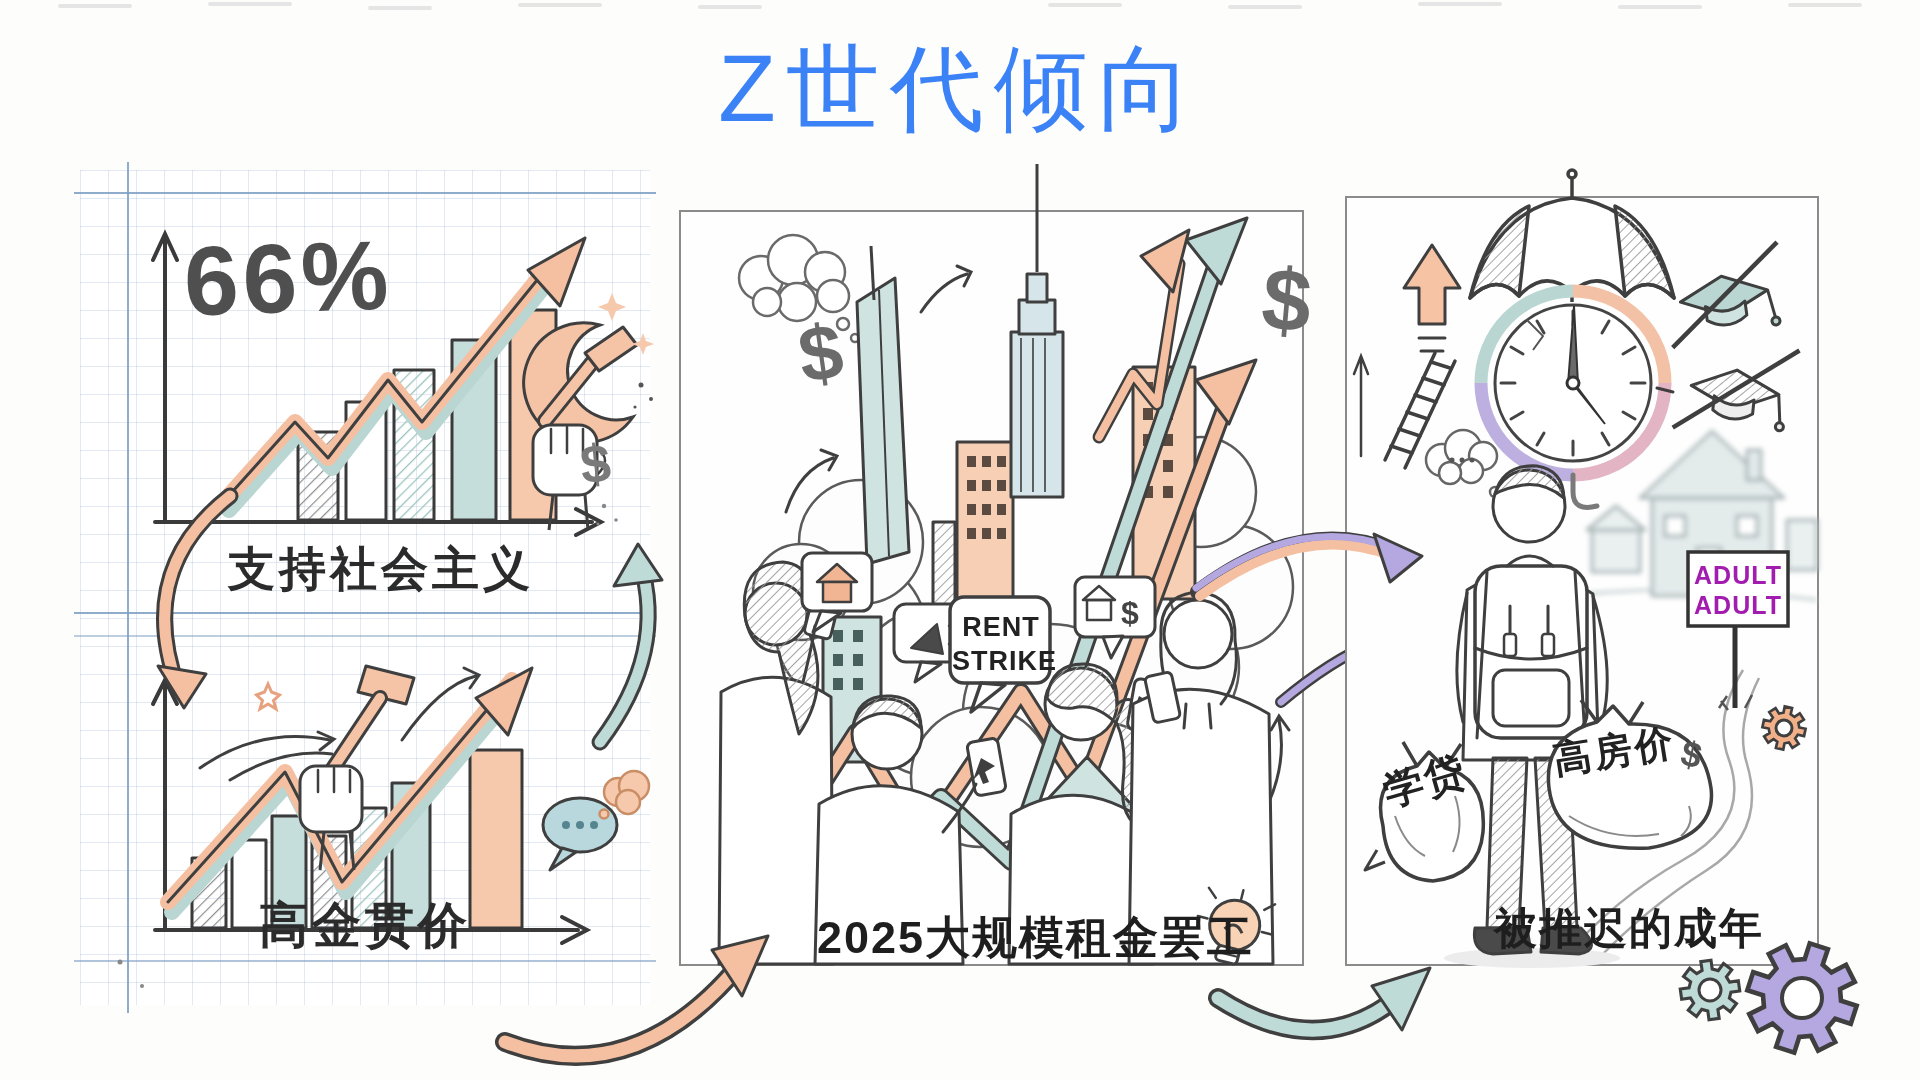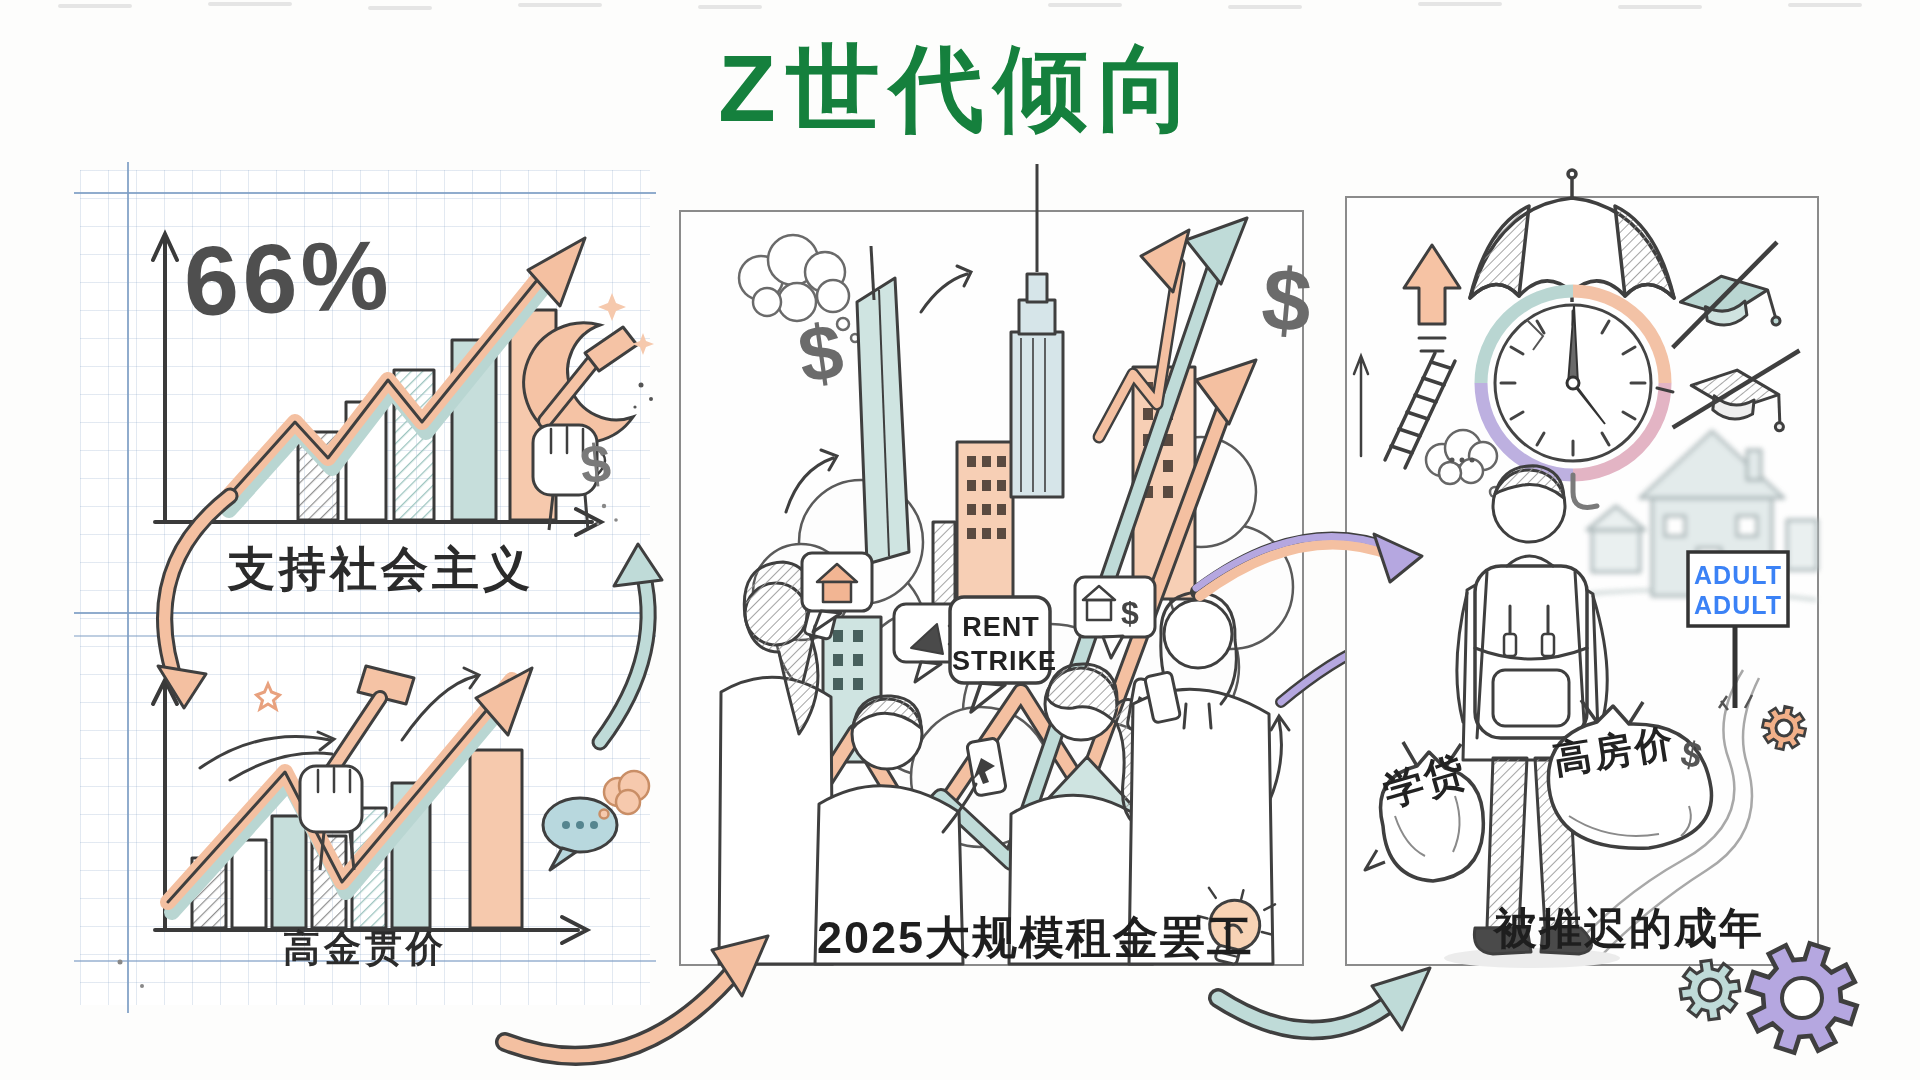--- a/index.html
+++ b/index.html
@@ -1,46 +1,46 @@
 <!DOCTYPE html>
 <html><head>
 <meta charset="utf-8">
 <style>
   html,body{margin:0;padding:0;background:#fdfdfc;width:1920px;height:1080px;overflow:hidden;
     font-family:"Liberation Sans","DejaVu Sans",sans-serif;}
   .stage{position:relative;width:1920px;height:1080px;background:#fdfdfc;}
   .abs{position:absolute;}
   svg{overflow:visible;display:block;}
-  .title{left:0;top:26px;width:1920px;text-align:center;font-size:94px;font-weight:bold;
-    color:#15803d;letter-spacing:10px;}
+  .title{left:0;top:26px;width:1920px;text-align:center;font-size:94px;font-weight:normal;
+    color:#3b82f6;letter-spacing:10px;}
   
   .paper{left:80px;top:170px;width:570px;height:835px;background:#ffffff;
     background-image:
       linear-gradient(rgba(125,155,195,.22) 1px, transparent 1px),
       linear-gradient(90deg, rgba(125,155,195,.22) 1px, transparent 1px);
     background-size:28px 28px;}
   .blue-h{position:absolute;left:-6px;width:582px;height:2px;background:#7d9dc4;opacity:.85;}
   .blue-v{position:absolute;top:-8px;left:47px;width:2px;height:851px;background:#7d9dc4;opacity:.85;}
   .stat66{position:absolute;left:104px;top:52px;font-size:98px;font-weight:bold;color:#4f4f4f;
     transform:rotate(-2deg);letter-spacing:4px;}
   .cap{position:absolute;left:0;width:570px;text-align:center;color:#2b2b2b;font-weight:600;}
   .cap1{top:368px;font-size:47px;letter-spacing:4px;padding-left:16px;}
-  .cap2{top:754px;font-size:37px;letter-spacing:4px;}
+  .cap2{top:723px;font-size:49px;letter-spacing:4px;}
   
   .panel{border:2px solid #8b8b8b;background:#fefefe;}
   .mid{left:679px;top:210px;width:621px;height:752px;}
   .right{left:1345px;top:196px;width:470px;height:766px;}
   .mid-cap{position:absolute;left:0;top:696px;width:621px;text-align:center;font-size:45px;
     font-weight:600;color:#1e1e1e;letter-spacing:2px;margin-left:44px;}
   .right-cap{position:absolute;left:0;top:702px;width:564px;text-align:center;font-size:43px;
     font-weight:600;color:#1e1e1e;letter-spacing:2px;}
   .bubble-text{position:absolute;left:271px;top:398px;width:98px;text-align:center;font-size:27px;
     font-weight:600;color:#222;line-height:34px;letter-spacing:1px;}
   .sign-text{position:absolute;left:341px;top:362px;width:100px;text-align:center;font-size:25px;
-    font-weight:bold;color:#3b82f6;line-height:30px;letter-spacing:1px;}
+    font-weight:bold;color:#a21caf;line-height:30px;letter-spacing:1px;}
   .bagL{position:absolute;left:36px;top:556px;font-size:40px;font-weight:bold;color:#222;
     transform:rotate(-16deg);letter-spacing:2px;}
   .bagR{position:absolute;left:206px;top:528px;font-size:38px;font-weight:bold;color:#222;
     transform:rotate(-9deg);letter-spacing:3px;}
   .blurry{filter:blur(2.5px);opacity:.85;}
 </style>
 </head>
 <body>
 
 <div class="stage">

